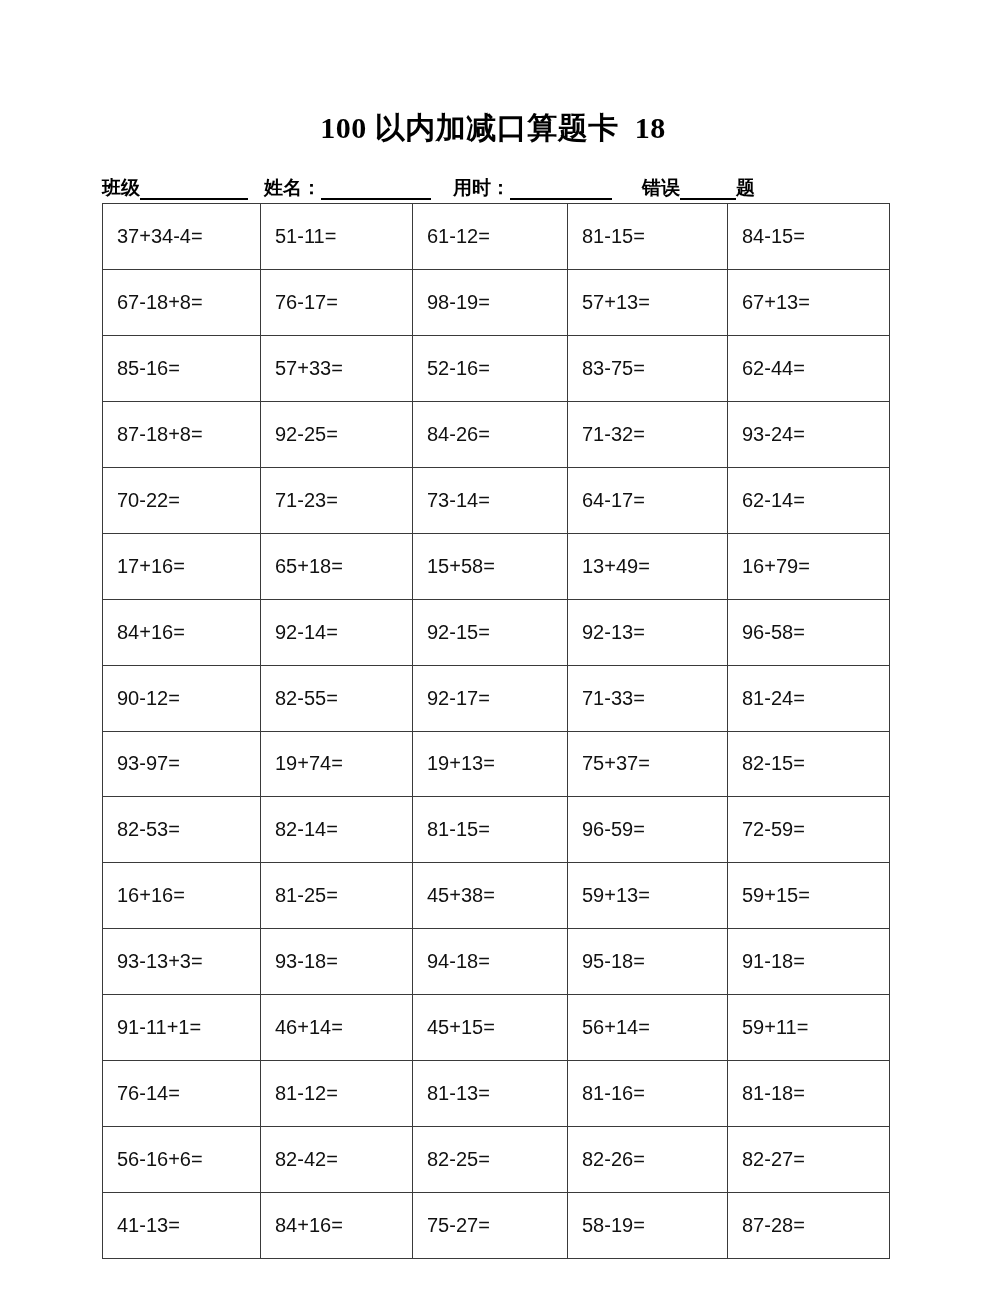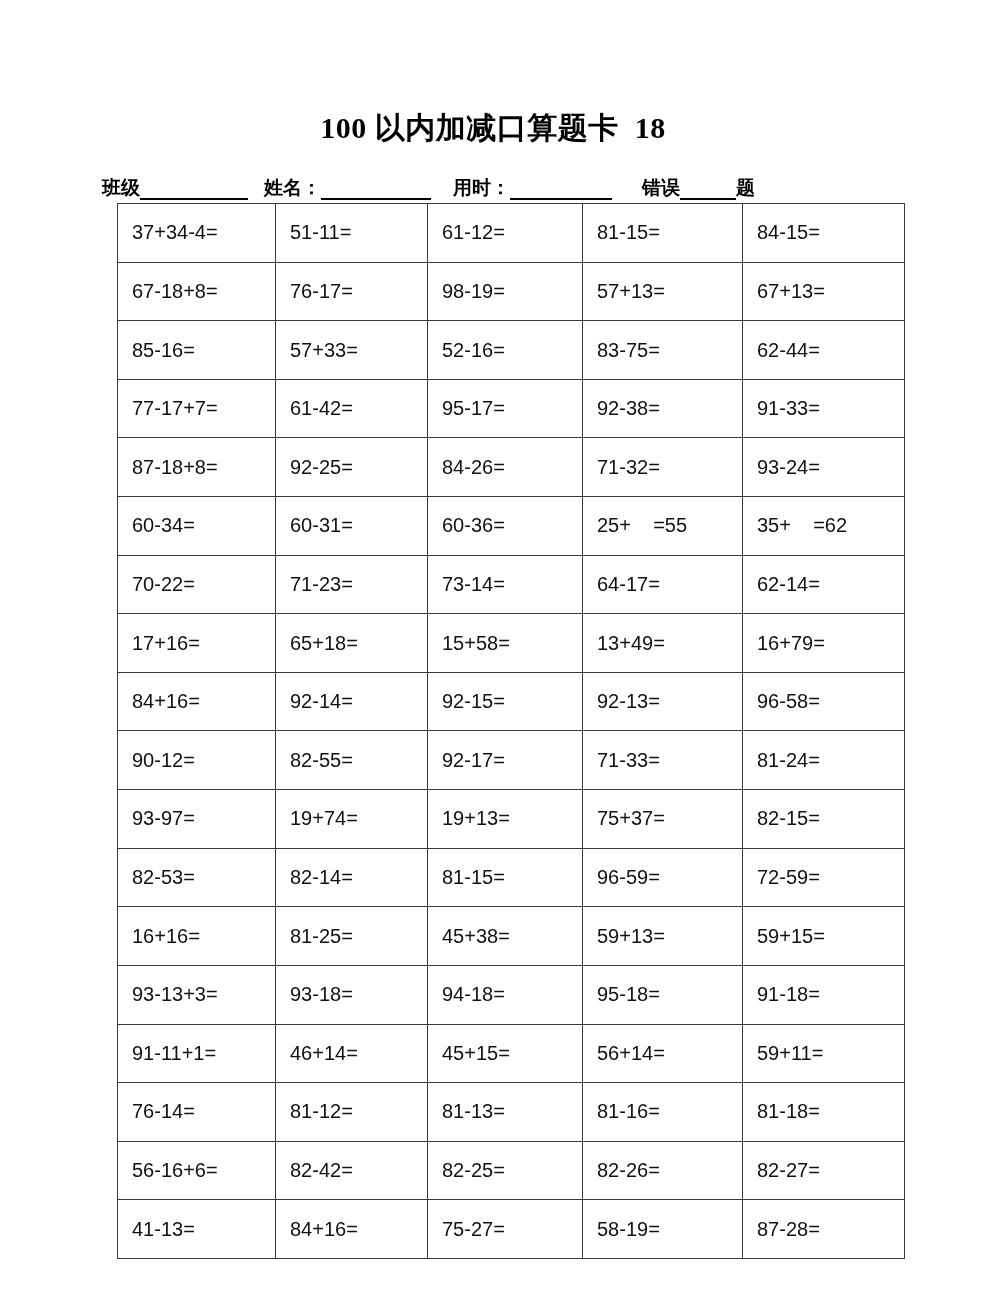--- a/index.html
+++ b/index.html
@@ -68,21 +68,21 @@
   .blank-w-err   { width: 56px; }
 
   .sp-a { width: 16px; display: inline-block; }
   .sp-b { width: 22px; display: inline-block; }
   .sp-c { width: 30px; display: inline-block; }
 
   
   .sheet-table {
     position: absolute;
     top: 203px;
-    left: 117px;
+    left: 102px;
     width: 787px;
     height: 1056px;
     border-collapse: collapse;
     table-layout: fixed;
   }
   .sheet-table td {
     border: 1px solid #3a3a3a;
     height: 52.8px;
     padding: 0 0 0 14px;
     font-family: "Liberation Sans", "DejaVu Sans", sans-serif;
@@ -156,41 +156,27 @@
           <td>67+13=</td>
         </tr>
         <tr>
           <td>85-16=</td>
           <td>57+33=</td>
           <td>52-16=</td>
           <td>83-75=</td>
           <td>62-44=</td>
         </tr>
         <tr>
-          <td>77-17+7=</td>
-          <td>61-42=</td>
-          <td>95-17=</td>
-          <td>92-38=</td>
-          <td>91-33=</td>
-        </tr>
-        <tr>
           <td>87-18+8=</td>
           <td>92-25=</td>
           <td>84-26=</td>
           <td>71-32=</td>
           <td>93-24=</td>
         </tr>
         <tr>
-          <td>60-34=</td>
-          <td>60-31=</td>
-          <td>60-36=</td>
-          <td>25+    =55</td>
-          <td>35+    =62</td>
-        </tr>
-        <tr>
           <td>70-22=</td>
           <td>71-23=</td>
           <td>73-14=</td>
           <td>64-17=</td>
           <td>62-14=</td>
         </tr>
         <tr>
           <td>17+16=</td>
           <td>65+18=</td>
           <td>15+58=</td>

